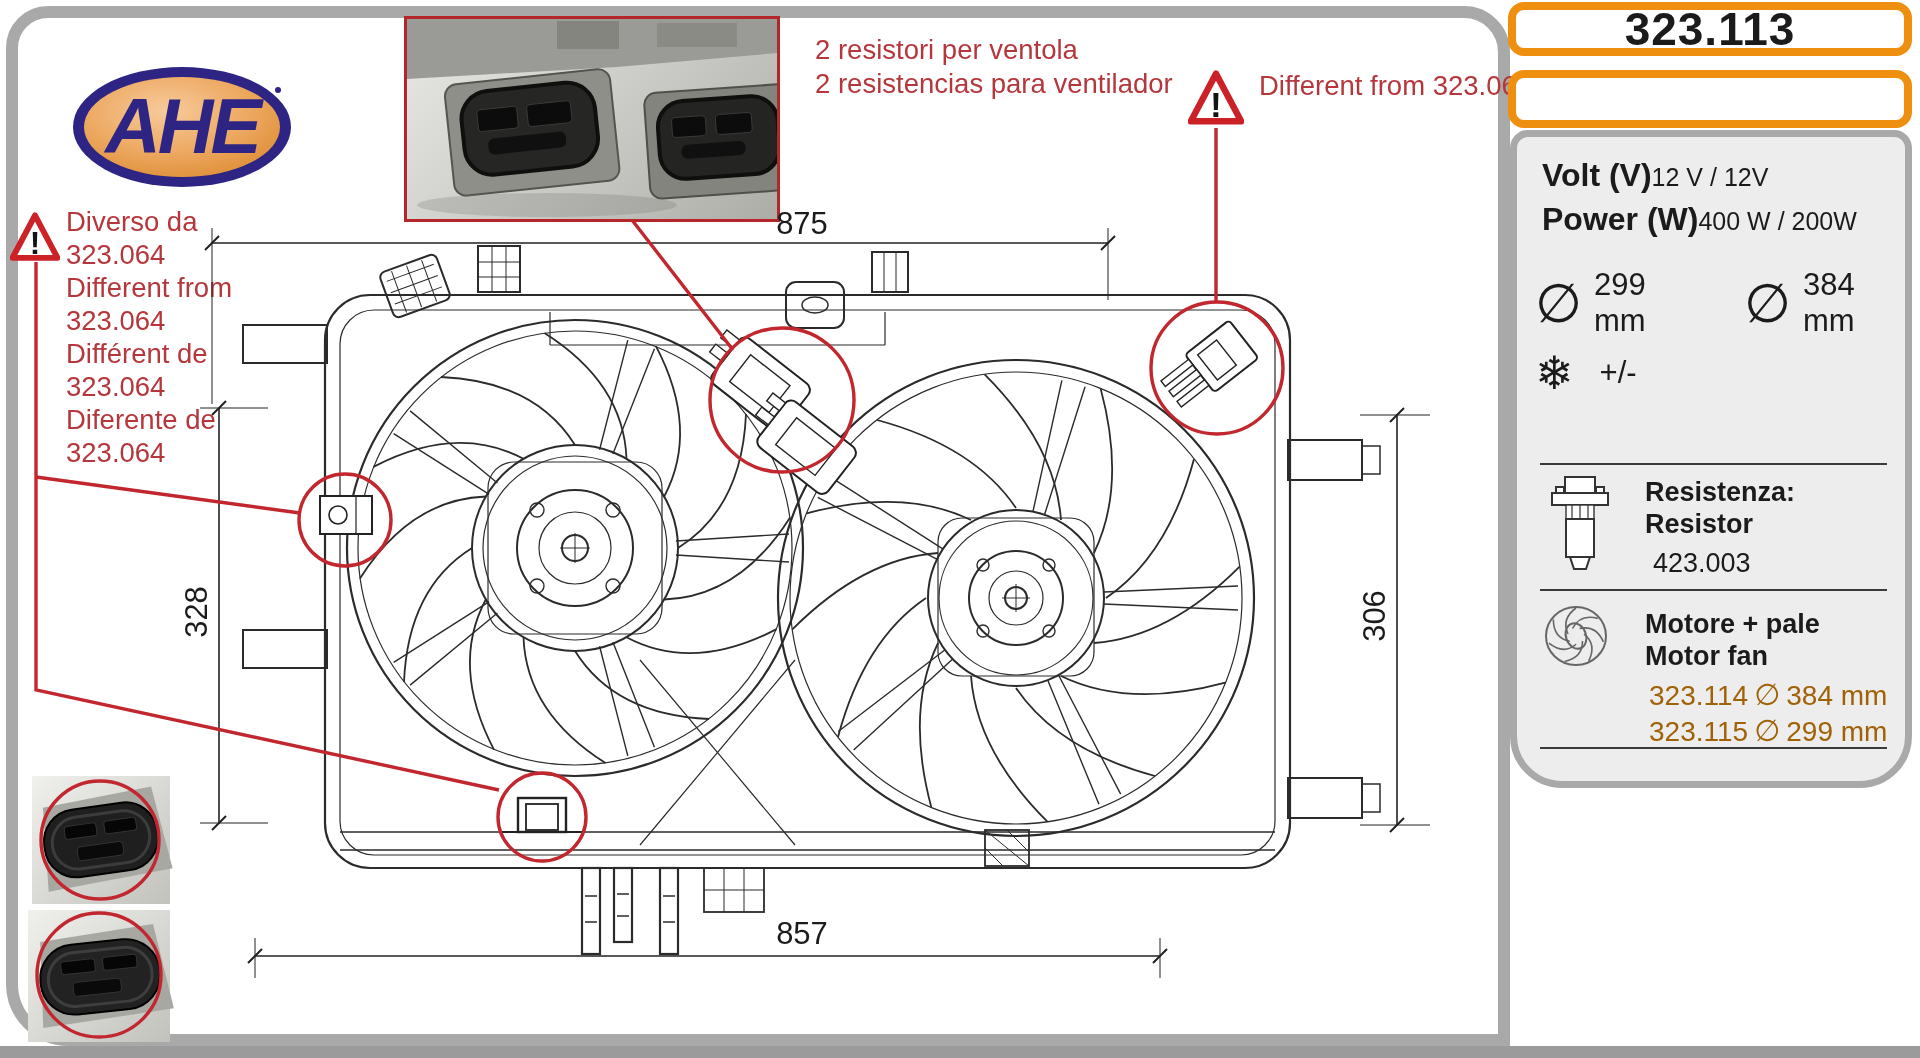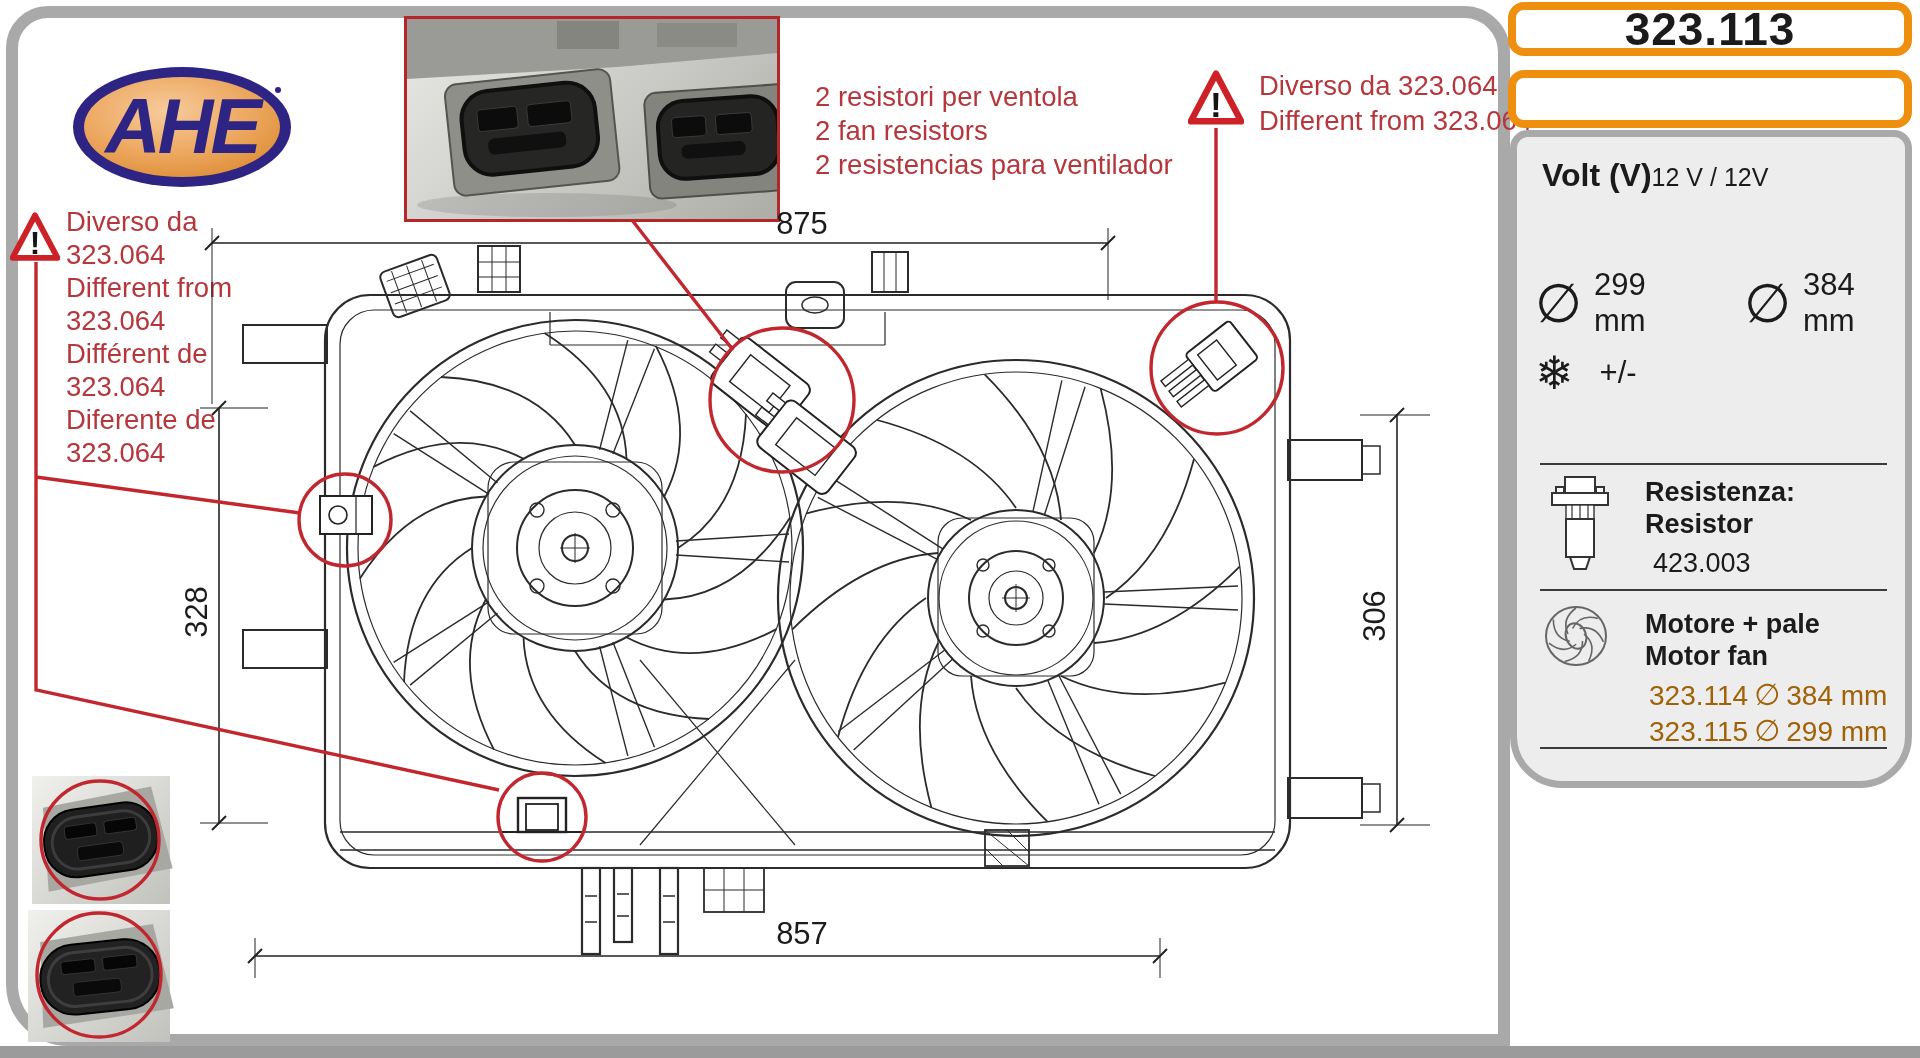--- a/index.html
+++ b/index.html
@@ -7,21 +7,21 @@
     font-family:"Liberation Sans","DejaVu Sans",sans-serif; }
   .abs { position:absolute; }
 
   
   #main-card { left:6px; top:6px; width:1504px; height:1040px;
     border:12px solid #a9a9a9; border-radius:42px 46px 0 62px; background:#fff; }
   #bottom-strip { left:0; top:1046px; width:1920px; height:12px; background:#9b9b9b; }
 
   
   .red-text { color:#b5373c; font-size:27.5px; font-weight:400; white-space:nowrap; }
-  #inset-note { left:815px; top:33px; line-height:34px;margin-top:47px; }
+  #inset-note { left:815px; top:33px; line-height:34px; }
   #warning-right-text { left:1259px; top:69px; line-height:34.5px; }
   #warning-left-text { left:66px; top:205px; line-height:33px; }
 
   
   #inset-photo { left:404px; top:16px; width:376px; height:206px;
     border:3px solid #b5262b; background:linear-gradient(135deg,#e9e9e6 0%,#c9c9c5 55%,#adada8 100%); }
 
   
   .orange-box { left:1508px; width:404px; background:#fff;
     border:8px solid #ef8f10; border-radius:16px; display:flex; align-items:center; justify-content:center; }
@@ -84,21 +84,20 @@
       <rect x="266" y="96" width="34" height="20" rx="4" fill="#0c0c0c" stroke="#3a3a38"></rect>
       <rect x="310" y="96" width="36" height="20" rx="4" fill="#0c0c0c" stroke="#3a3a38"></rect>
       <rect x="274" y="124" width="64" height="14" rx="6" fill="#101010"></rect>
     </g>
     <ellipse cx="140" cy="186" rx="130" ry="12" fill="#6f6f6a" opacity="0.25"></ellipse>
   </svg>
 </div>
 
 <div class="abs red-text" id="inset-note">
   <div>2 resistori per ventola</div>
-  <div>2 fan resistors</div>
   <div>2 resistencias para ventilador</div>
 </div>
 
 <svg class="abs" style="left:10px;top:210px" width="50" height="54" viewBox="0 0 60 62">
   <polygon points="30,5 57,56 3,56" fill="#fff" stroke="#cc2127" stroke-width="7" stroke-linejoin="round"></polygon>
   <text x="30" y="51" text-anchor="middle" font-size="38" font-weight="700" fill="#141414">!</text>
 </svg>
 <div class="abs red-text" id="warning-left-text">
   <div>Diverso da</div>
   <div>323.064</div>
@@ -108,21 +107,20 @@
   <div>323.064</div>
   <div>Diferente de</div>
   <div>323.064</div>
 </div>
 
 <svg class="abs" style="left:1188px;top:68px" width="56" height="60" viewBox="0 0 60 62">
   <polygon points="30,5 57,56 3,56" fill="#fff" stroke="#cc2127" stroke-width="7" stroke-linejoin="round"></polygon>
   <text x="30" y="51" text-anchor="middle" font-size="38" font-weight="700" fill="#141414">!</text>
 </svg>
 <div class="abs red-text" id="warning-right-text">
-  <div>Diverso da 323.064</div>
   <div>Different from 323.064</div>
 </div>
 
 <svg class="abs" style="left:0;top:0" width="1920" height="1058" viewBox="0 0 1920 1058">
 
   <g stroke="#2b2b2b" fill="none">
     <rect x="325" y="295" width="965" height="573" rx="45" stroke-width="2.2"></rect>
     <rect x="340" y="310" width="935" height="545" rx="34" stroke-width="1.2"></rect>
     <path d="M550 345 L885 345 M550 312 L550 345 M885 312 L885 345" stroke-width="1.2"></path>
     <path d="M340 832 L1275 832 M340 850 L1275 850" stroke-width="1.4"></path>
@@ -331,20 +329,24 @@
   <span id="part-number-text">323.113</span>
 </div>
 <div class="abs orange-box" id="blank-box"></div>
 
 <div class="abs" id="spec-panel">
 
   <div class="spec-row" style="left:25px;top:20px">
     <span class="spec-label">Volt (V)</span>
     <span class="spec-value">12 V / 12V</span>
   </div>
+  <div class="spec-row" style="left:25px;top:64px">
+    <span class="spec-label">Power (W)</span>
+    <span class="spec-value">400 W / 200W</span>
+  </div>
 
   <div class="spec-row" style="left:18px;top:130px;align-items:center">
     <span class="diam-glyph">∅</span>
     <span class="diam-val">299 mm</span>
     <span class="diam-glyph" style="margin-left:48px">∅</span>
     <span class="diam-val">384 mm</span>
   </div>
 
   <div class="spec-row" style="left:18px;top:212px;align-items:center">
     <span class="snow-glyph">❄</span>

